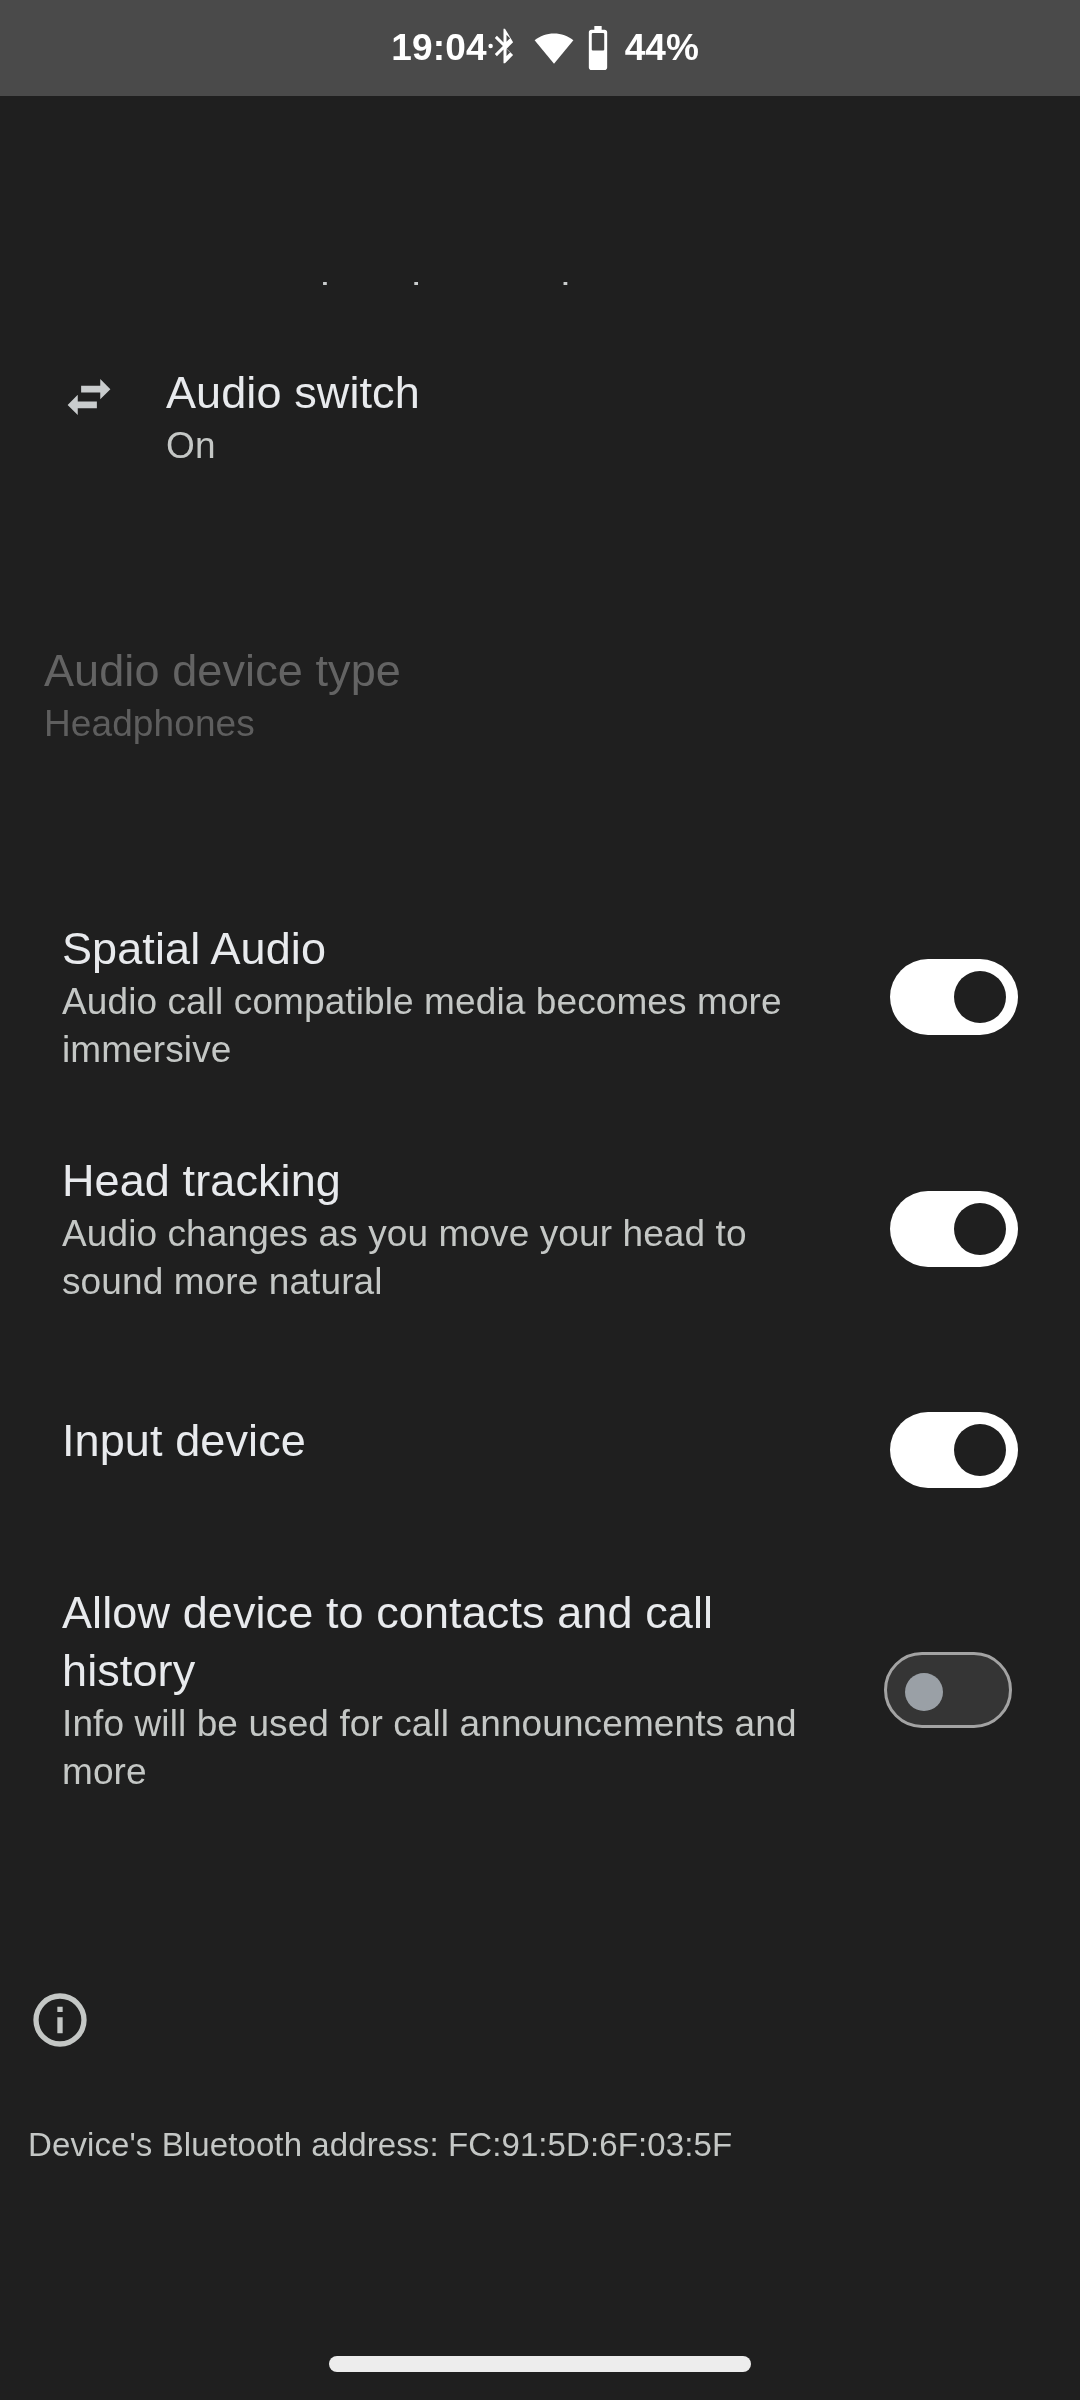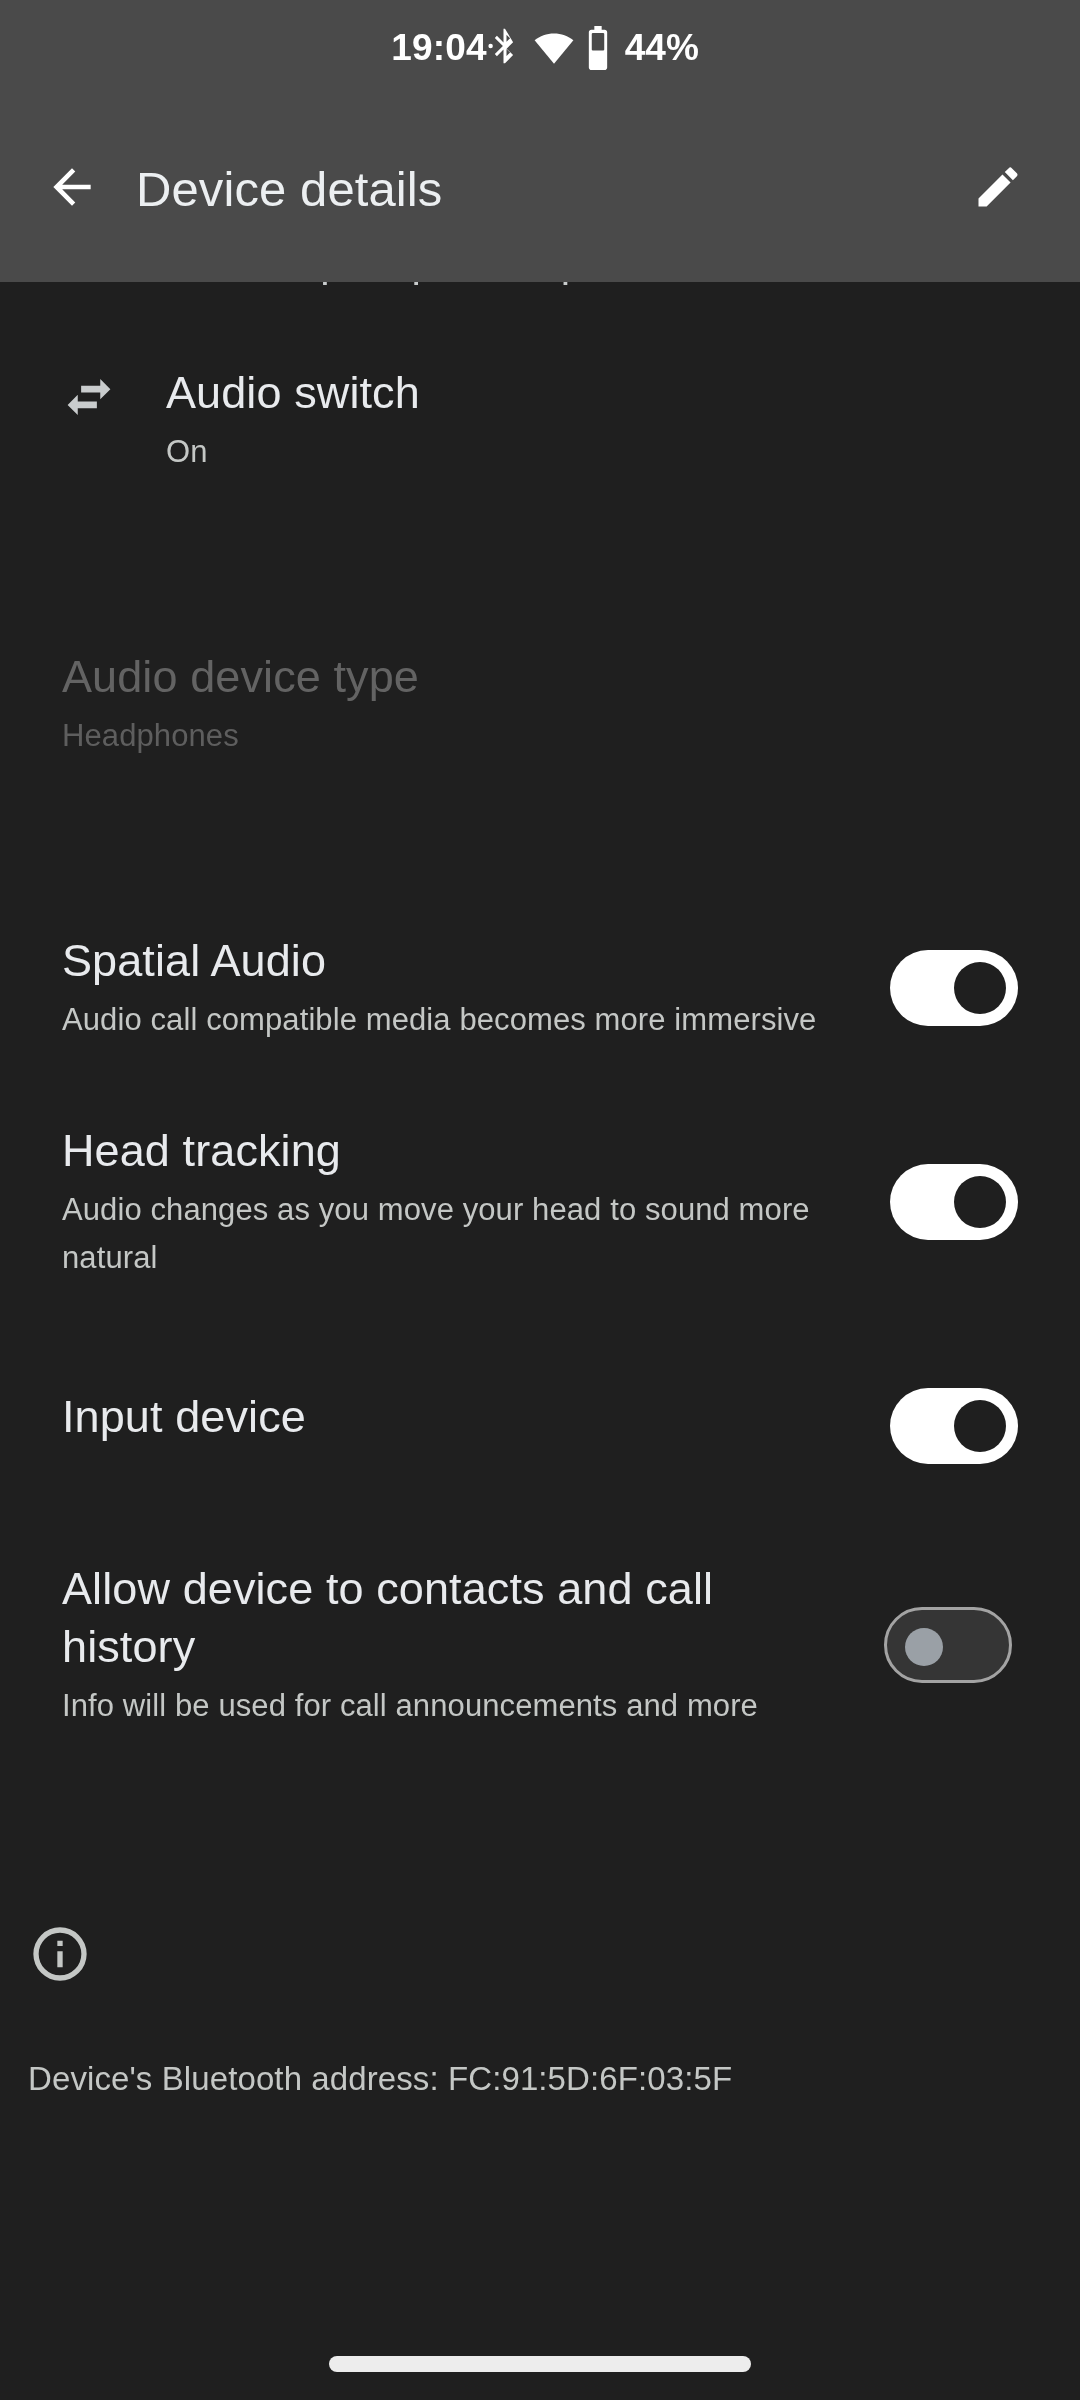--- a/index.html
+++ b/index.html
@@ -60,22 +60,22 @@
     width:104px; flex:0 0 104px;
     display:flex; align-items:flex-start; justify-content:flex-start;
     padding-top:6px;
   }
   .row-text { flex:1; min-width:0; }
   .row-title {
     color:#e8eaed; font-size:45px; font-weight:400; line-height:58px;
     letter-spacing:.1px;
   }
   .row-sub {
-    color:#c4c7c5; font-size:31px; font-weight:400; line-height:48px;
-    margin-top:6px; letter-spacing:.1px;
+    color:#c4c7c5; font-size:37px; font-weight:400; line-height:48px;
+    letter-spacing:.1px;
   }
   .row-switchcell {
     flex:0 0 160px; display:flex; align-items:center; justify-content:flex-end;
     align-self:center;
   }
 
   
   .dim .row-title { color:#636363; }
   .dim .row-sub { color:#5e5e5e; }
 
@@ -135,57 +135,40 @@
       <span>
         <svg width="26" height="44" viewBox="0 0 14 24">
           <path fill="#ffffff" d="M5 0h4v2h1.6c.8 0 1.4.6 1.4 1.4v19.2c0 .8-.6 1.4-1.4 1.4H3.4C2.6 24 2 23.4 2 22.6V3.4C2 2.6 2.6 2 3.4 2H5V0z"></path>
           <rect fill="#4a4a4a" x="3.6" y="3.8" width="6.8" height="9.6" rx="0.6"></rect>
         </svg>
       </span>
       <span class="battery-pct">44%</span>
     </div>
   </div>
 
-  <div class="appbar">
-    <div class="appbar-back">
-      <span>
-        <svg width="56" height="56" viewBox="0 0 24 24">
-          <path fill="#ffffff" d="M20 11H7.8l5.6-5.6-1.4-1.4L4 12l8 8 1.4-1.4L7.8 13H20v-2z"></path>
-        </svg>
-      </span>
-    </div>
-    <div class="appbar-title">Device details</div>
-    <div class="appbar-edit">
-      <span>
-        <svg width="52" height="52" viewBox="0 0 24 24">
-          <path fill="#ffffff" d="M3 17.25V21h3.75L17.81 9.94l-3.75-3.75L3 17.25zM20.71 7.04c.39-.39.39-1.02 0-1.41l-2.34-2.34a.9959.9959 0 00-1.41 0l-1.83 1.83 3.75 3.75 1.83-1.83z"></path>
-        </svg>
-      </span>
-    </div>
-  </div>
 
   <div class="content">
 
     <div class="clipped-row">
       <span>Tap a speaker, phone, or car</span>
     </div>
 
     <div class="row" style="margin-top:68px;">
       <div class="row-icon">
         <svg width="54" height="54" viewBox="0 0 24 24">
           <path fill="#c9cccd" d="M21.5 8.5l-4.5-4.5v3H8.5v3H17v3l4.5-4.5zM2.5 15.5L7 20v-3h8.5v-3H7v-3l-4.5 4.5z"></path>
         </svg>
       </div>
       <div class="row-text">
         <div class="row-title">Audio switch</div>
         <div class="row-sub">On</div>
       </div>
     </div>
 
-    <div class="row dim" style="margin-top:172px; padding-left:62px;">
+    <div class="row dim" style="margin-top:172px; padding-left:44px;">
       <div class="row-text">
         <div class="row-title">Audio device type</div>
         <div class="row-sub">Headphones</div>
       </div>
     </div>
 
     <div class="row" style="margin-top:172px;gap:20px;">
       <div class="row-text">
         <div class="row-title">Spatial Audio</div>
         <div class="row-sub">Audio call compatible media becomes more immersive</div>

